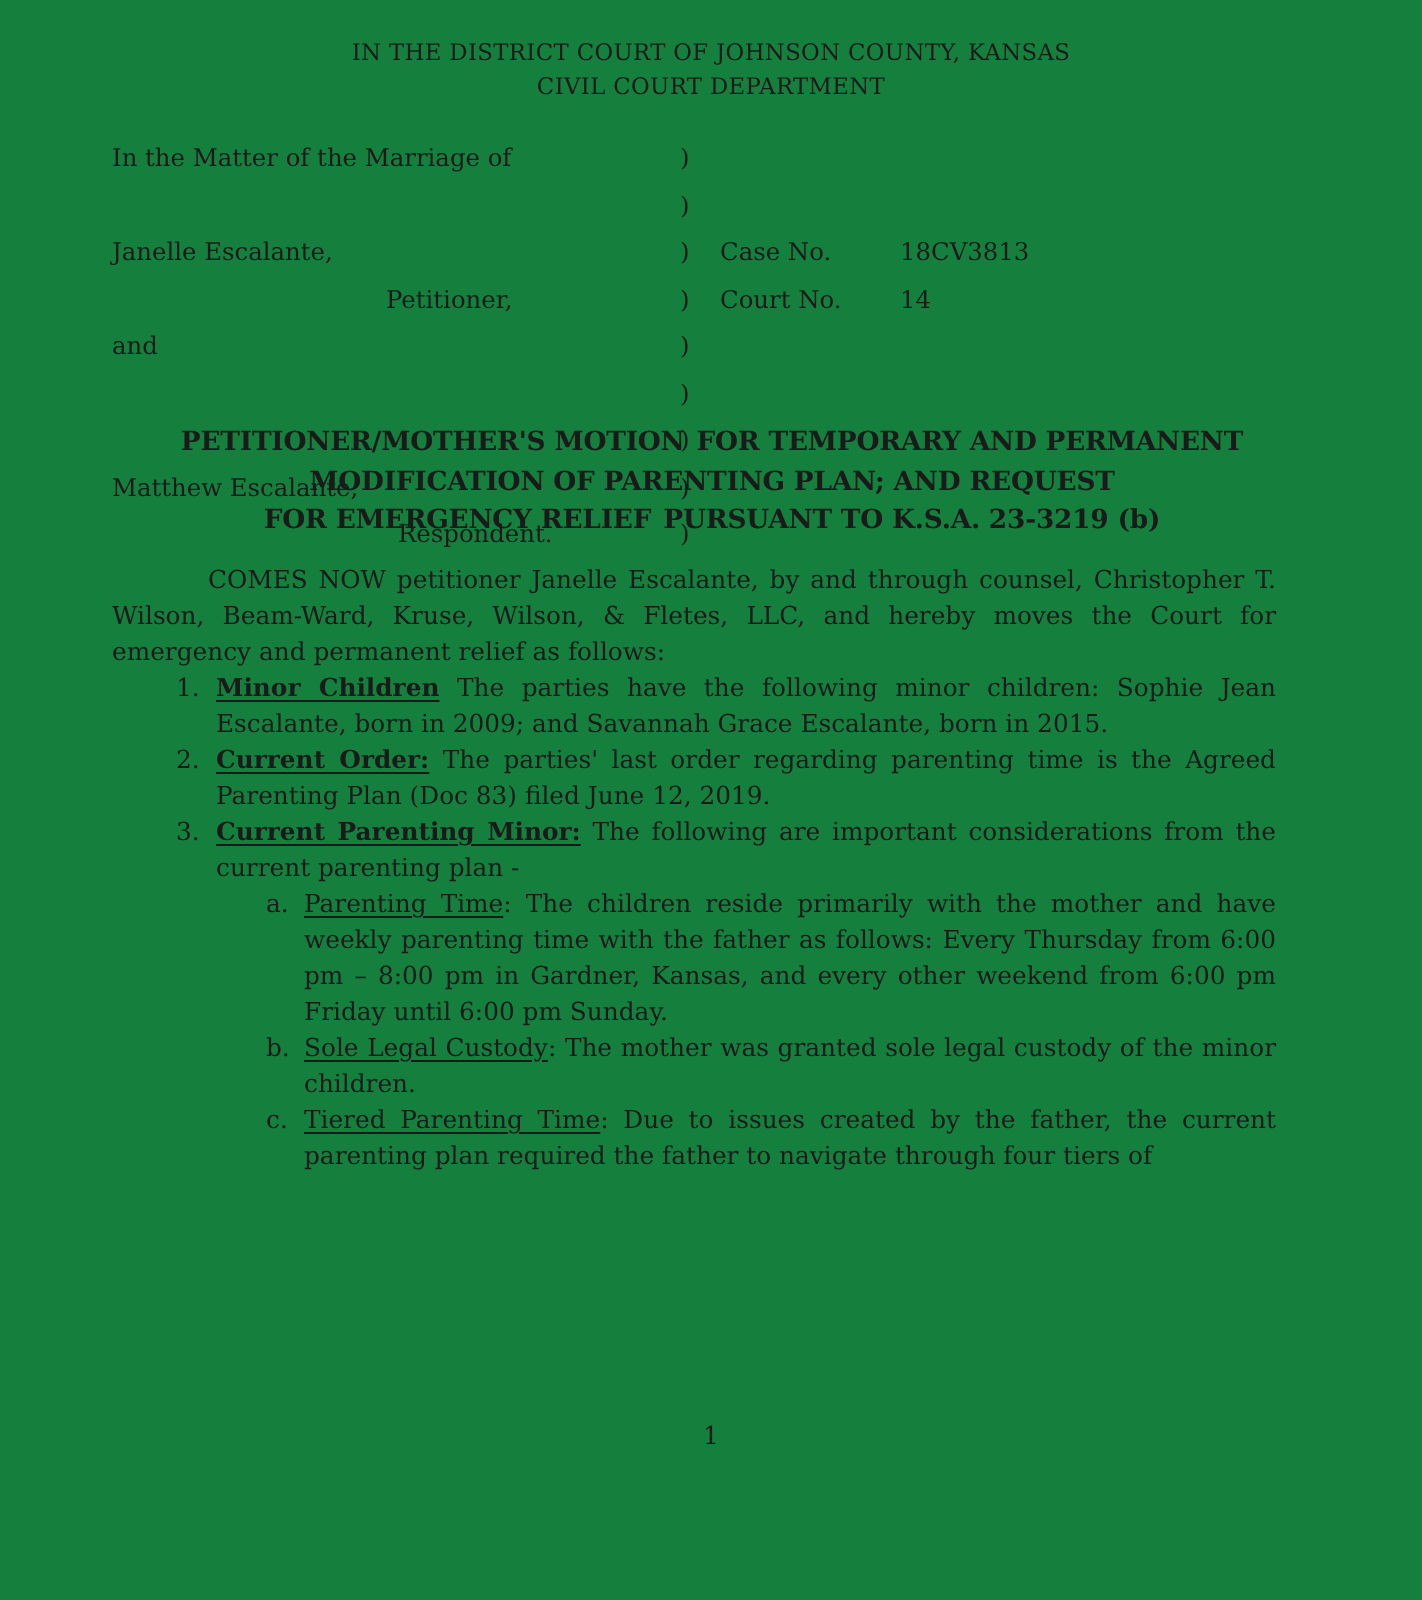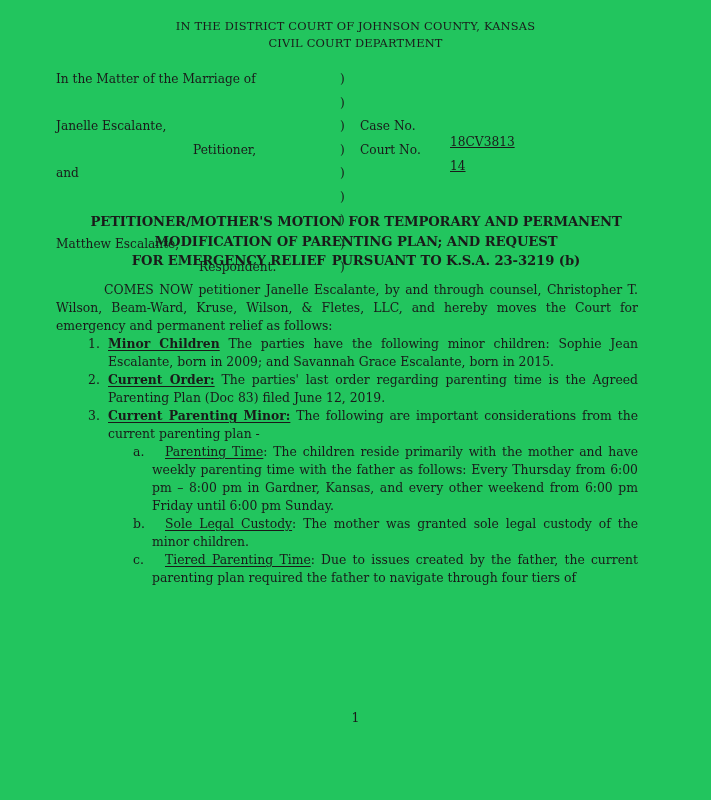--- a/index.html
+++ b/index.html
@@ -14,21 +14,21 @@
     font-family: "DejaVu Serif", "Liberation Serif", serif;
     color: #1a1a1a;
     overflow: hidden;
   }
 
   .page {
     position: absolute;
     left: 0; top: 0;
     width: 711px;
     height: 800px;
-    background: #22c55e;
+    background: #15803d;
   }
 
   
   .court-header {
     position: absolute;
     left: 0;
     top: 18px;
     width: 711px;
     text-align: center;
     font-size: 11.4px;
@@ -45,21 +45,21 @@
     width: 600px;
     font-size: 12.2px;
     line-height: 23.5px;
   }
   .cap-row { position: relative; height: 23.5px; }
   .cap-left { position: absolute; left: 0; top: 0; white-space: nowrap; text-align: right; }
   .cap-indent-p { position: absolute; left: 137px; top: 0; white-space: nowrap; }
   .cap-indent-r { position: absolute; left: 143px; top: 0; white-space: nowrap; }
   .cap-paren { position: absolute; left: 284px; top: 0; }
   .cap-label { position: absolute; left: 304px; top: 0; white-space: nowrap; }
-  .cap-value { position: absolute; left: 394px; top: 16px; white-space: nowrap; text-decoration: underline; }
+  .cap-value { position: absolute; left: 394px; top: 0; white-space: nowrap; }
 
   
   .doc-title {
     position: absolute;
     left: 56px;
     top: 212px;
     width: 600px;
     text-align: center;
     font-weight: bold;
     font-size: 13.2px;
@@ -85,21 +85,20 @@
     text-indent: 48px;
   }
   .hd {
     font-weight: bold;
     text-decoration: underline;
     text-underline-offset: 2px;
   }
   .hd-plain {
     text-decoration: underline;
     text-underline-offset: 2px;
-    margin-left: 13px;
   }
 
   ol.numbered {
     list-style: none;
     margin: 0;
     padding: 0;
   }
   ol.numbered > li {
     position: relative;
     padding-left: 52px;

